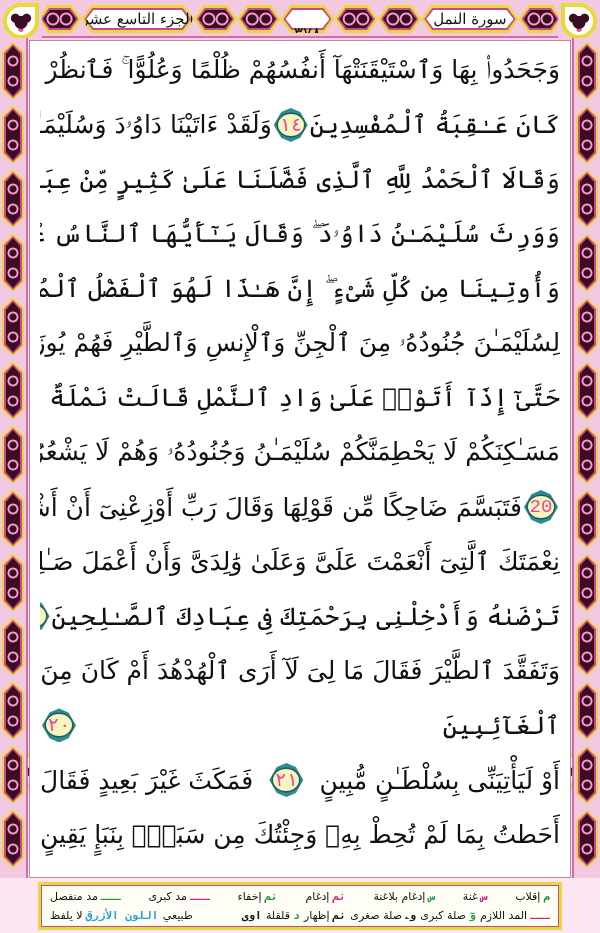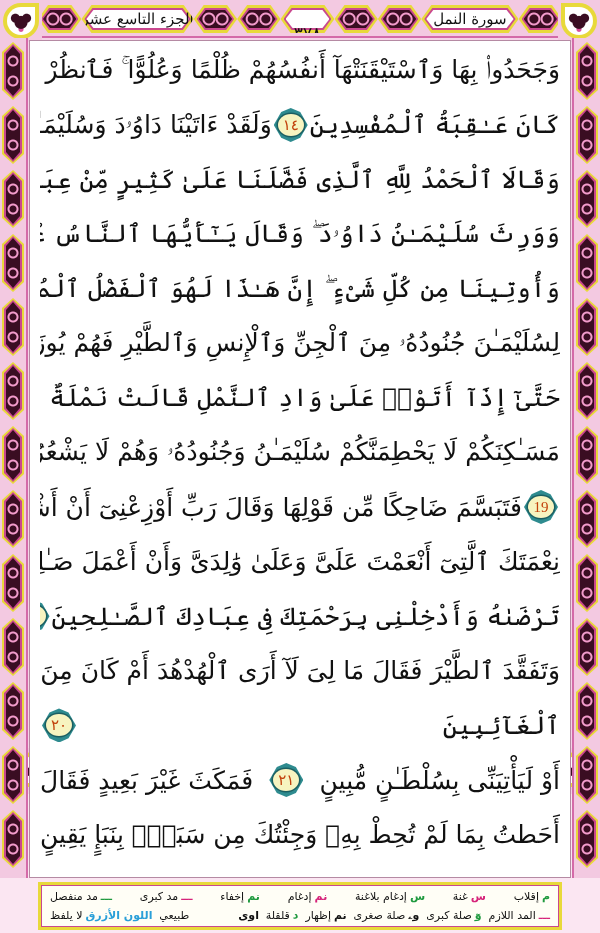--- a/index.html
+++ b/index.html
@@ -135,42 +135,42 @@
     content: ""; position: absolute; inset: 0;
     background: #2e8b8f;
     clip-path: polygon(50% 0, 78% 12%, 100% 50%, 78% 88%, 50% 100%, 22% 88%, 0 50%, 22% 12%);
   }
   .ayah::after {
     content: ""; position: absolute; inset: 6px 4px;
     background: #f7f4c0; border-radius: 50%;
     box-shadow: 0 0 0 1.5px #1b5e61;
   }
   .ayah span {
-    position: relative; z-index: 2; font-size: 15px; color: #c2410c;
-    font-family: Liberation Serif, serif;
+    position: relative; z-index: 2; font-size: 19px; color: #ec4899;
+    font-family: Liberation Mono, monospace;
   }
 
   
   .footer {
     position: absolute; left: 38px; right: 38px; top: 882px; height: 48px;
     background: #e8d93a; padding: 3px;
   }
   .footer-inner {
     width: 100%; height: 100%; background: #fffef6;
     border: 1px solid #c9488f;
     display: flex; flex-direction: column; justify-content: space-around;
     padding: 1px 8px; direction: rtl;
   }
   .legend-row {
     display: flex; justify-content: space-between; align-items: center;
     font-family: "DejaVu Sans", sans-serif; font-size: 11px; color: #111;
     white-space: nowrap;
   }
   .legend-item { display: inline-flex; align-items: center; gap: 3px; }
-  .legend-item .sw { font-weight: bold; }
+  .legend-item .sw { font-weight: bold; font-family: Liberation Mono, monospace; }
 </style>
 </head>
 <body>
 
 <div class="frame">
 
   <div class="top-band">
     <div class="band-row">
       <div class="hex orn"></div>
       <div class="hex label wide">
@@ -251,21 +251,21 @@
           <span class="seg">لِسُلَيْمَـٰنَ جُنُودُهُۥ مِنَ ٱلْجِنِّ وَٱلْإِنسِ وَٱلطَّيْرِ فَهُمْ يُوزَعُونَ</span>
         </div>
         <div class="line">
           <span class="seg">حَتَّىٰٓ إِذَآ أَتَوْا۟ عَلَىٰ وَادِ ٱلنَّمْلِ قَالَتْ نَمْلَةٌ يَـٰٓأَيُّهَا ٱلنَّمْلُ ٱدْخُلُوا۟</span>
         </div>
         <div class="line">
           <span class="seg">مَسَـٰكِنَكُمْ لَا يَحْطِمَنَّكُمْ سُلَيْمَـٰنُ وَجُنُودُهُۥ وَهُمْ لَا يَشْعُرُونَ</span>
         </div>
         <div class="line">
           <span class="ayah">
-            <span>19</span>
+            <span>20</span>
           </span>
           <span class="seg">فَتَبَسَّمَ ضَاحِكًا مِّن قَوْلِهَا وَقَالَ رَبِّ أَوْزِعْنِىٓ أَنْ أَشْكُرَ</span>
         </div>
         <div class="line">
           <span class="seg">نِعْمَتَكَ ٱلَّتِىٓ أَنْعَمْتَ عَلَىَّ وَعَلَىٰ وَٰلِدَىَّ وَأَنْ أَعْمَلَ صَـٰلِحًا</span>
         </div>
         <div class="line">
           <span class="seg">تَرْضَىٰهُ وَأَدْخِلْنِى بِرَحْمَتِكَ فِى عِبَادِكَ ٱلصَّـٰلِحِينَ</span>
           <span class="ayah"></span>
         </div>

